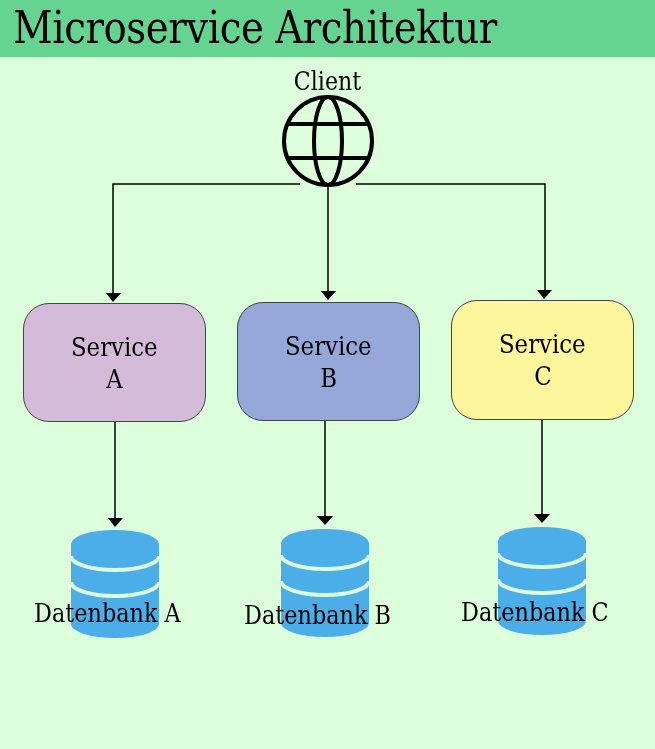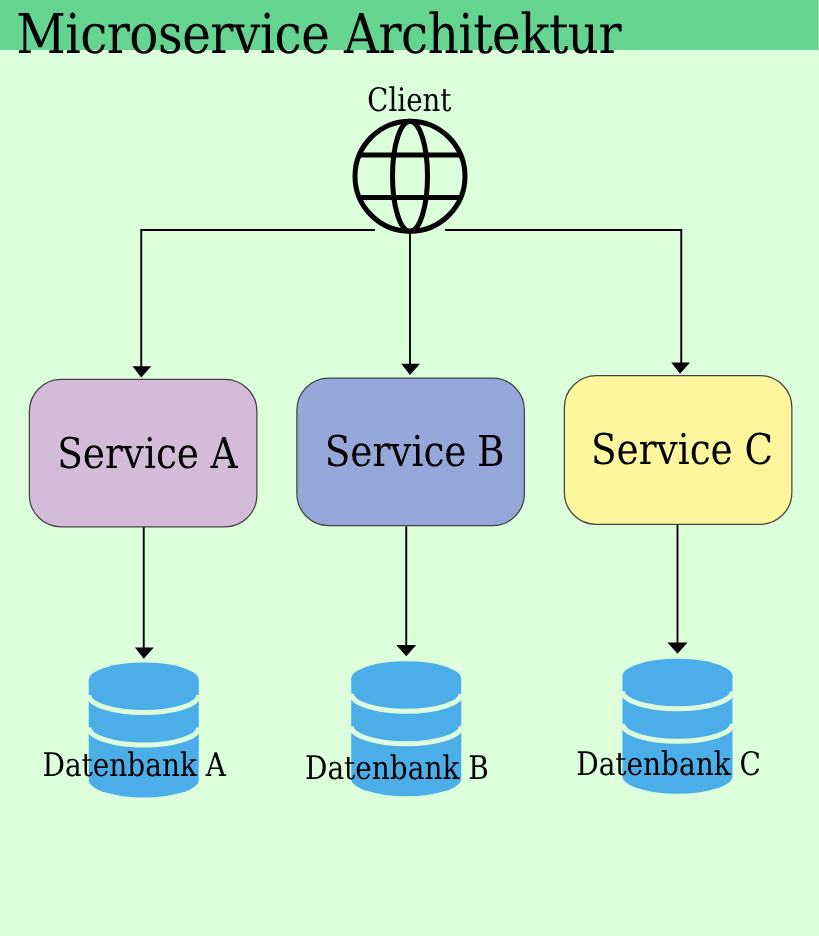--- a/index.html
+++ b/index.html
@@ -1,21 +1,21 @@
 <!DOCTYPE html>
 <html><head>
 <meta charset="utf-8">
 <style>
   html,body{margin:0;padding:0;}
   body{width:655px;height:749px;background:#ddfedb;position:relative;overflow:hidden;font-family:"DejaVu Serif","Liberation Serif",serif;}
-  .header{position:absolute;left:0;top:0;width:655px;height:40px;background:#64d490;}
+  .header{position:absolute;left:0;top:0;width:655px;height:57px;background:#64d490;}
   .title{position:absolute;left:13px;top:2px;font-size:44px;color:#000;letter-spacing:-0.5px;font-family:"DejaVu Serif",serif;transform:scaleX(0.88);transform-origin:left top;white-space:nowrap;}
   .client-label{position:absolute;left:0;width:655px;top:66px;text-align:center;font-size:26px;transform:scaleX(0.85);}
   svg.lines{position:absolute;left:0;top:0;}
-  .svc{position:absolute;border:1.5px solid #444;border-radius:26px;display:flex;align-items:center;justify-content:center;font-size:34px;line-height:32px;text-align:center;box-sizing:border-box;}
+  .svc{position:absolute;border:1.5px solid #444;border-radius:26px;display:flex;align-items:center;justify-content:center;flex-direction:column;font-size:26px;line-height:32px;text-align:center;box-sizing:border-box;}
   .svc span{display:block;transform:scaleX(0.88);}
   .db-label{position:absolute;font-size:26px;white-space:nowrap;transform:scaleX(0.86);transform-origin:left top;}
 </style>
 </head>
 <body style="background: rgb(221, 254, 219);">
 
 <div class="header" style="background: rgb(100, 212, 144);">
   <div class="title">Microservice Architektur</div>
 </div>
 

